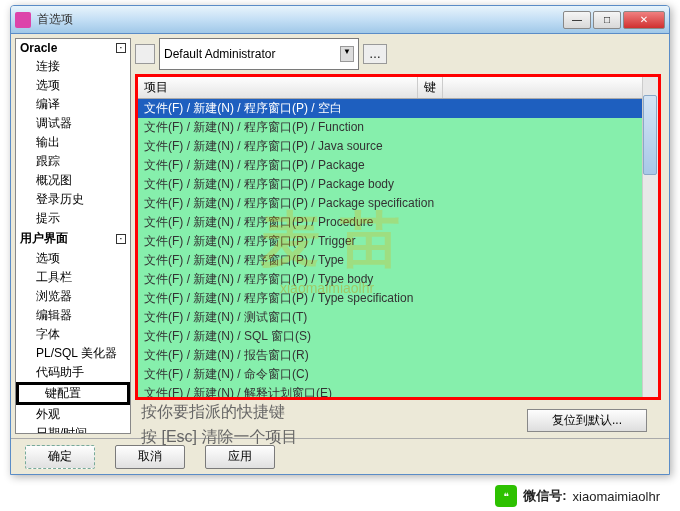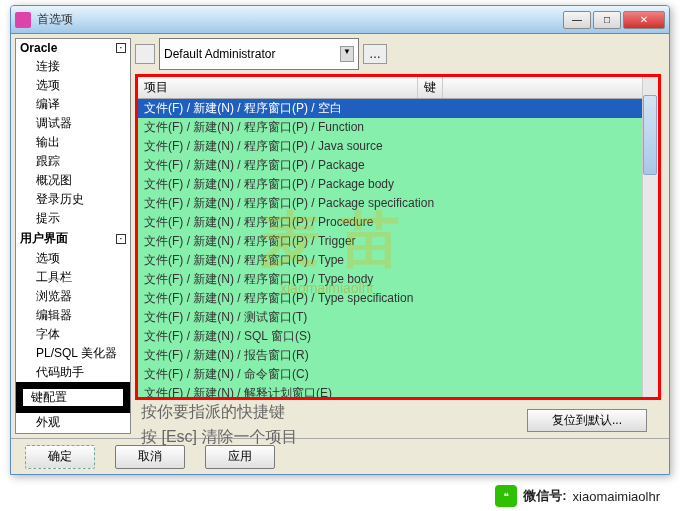--- a/index.html
+++ b/index.html
@@ -9,21 +9,21 @@
 .titlebar .icon { width: 16px; height: 16px; background: #d4a; border-radius: 2px; margin-right: 6px; }
 .titlebar .title { flex: 1; font-size: 12px; color: #333; }
 .winbtns { display: flex; gap: 2px; }
 .winbtn { width: 28px; height: 18px; border: 1px solid #888; background: linear-gradient(#f5f5f5,#d8d8d8); border-radius: 2px; font-size: 10px; display: flex; align-items: center; justify-content: center; cursor: pointer; }
 .winbtn.close { background: linear-gradient(#f08080,#d03030); color: #fff; width: 42px; }
 .content { display: flex; height: calc(100% - 28px - 36px); }
 .sidebar { width: 116px; background: #fff; border: 1px solid #888; margin: 4px; overflow-y: auto; }
 .side-section { font-weight: bold; padding: 2px 4px; display: flex; align-items: center; justify-content: space-between; }
 .side-section .sq { width: 10px; height: 10px; border: 1px solid #333; background: #fff; font-size: 8px; line-height: 8px; text-align: center; }
 .side-item { padding: 1px 4px 1px 20px; cursor: pointer; }
-.side-item.hl { border: 7px solid #000000; padding: 0 3px 0 8px; }
+.side-item.hl { border: 3px solid #000000; padding: 0 3px 0 26px; }
 .main { flex: 1; padding: 4px 8px 4px 0; display: flex; flex-direction: column; }
 .toolbar { display: flex; align-items: center; gap: 4px; margin-bottom: 4px; }
 .tbicon { width: 20px; height: 20px; border: 1px solid #999; background: #eee; }
 .combo { flex: 0 0 200px; height: 32px; border: 1px solid #7a7a7a; background: #fff; display: flex; align-items: center; padding: 0 4px; }
 .combo-arrow { width: 14px; height: 16px; border: 1px solid #999; background: #ddd; margin-left: auto; font-size: 8px; text-align: center; }
 .listwrap { flex: 1; border: 3px solid red; background: #86efac; overflow: hidden; display: flex; flex-direction: column; position: relative; }
 .headers { display: flex; background: linear-gradient(#fefefe,#e4e4e4); border-bottom: 1px solid #aaa; }
 .headers div { padding: 2px 6px; border-right: 1px solid #ccc; font-size: 12px; }
 .headers .col1 { width: 280px; }
 .rows { flex: 1; overflow-y: auto; }

